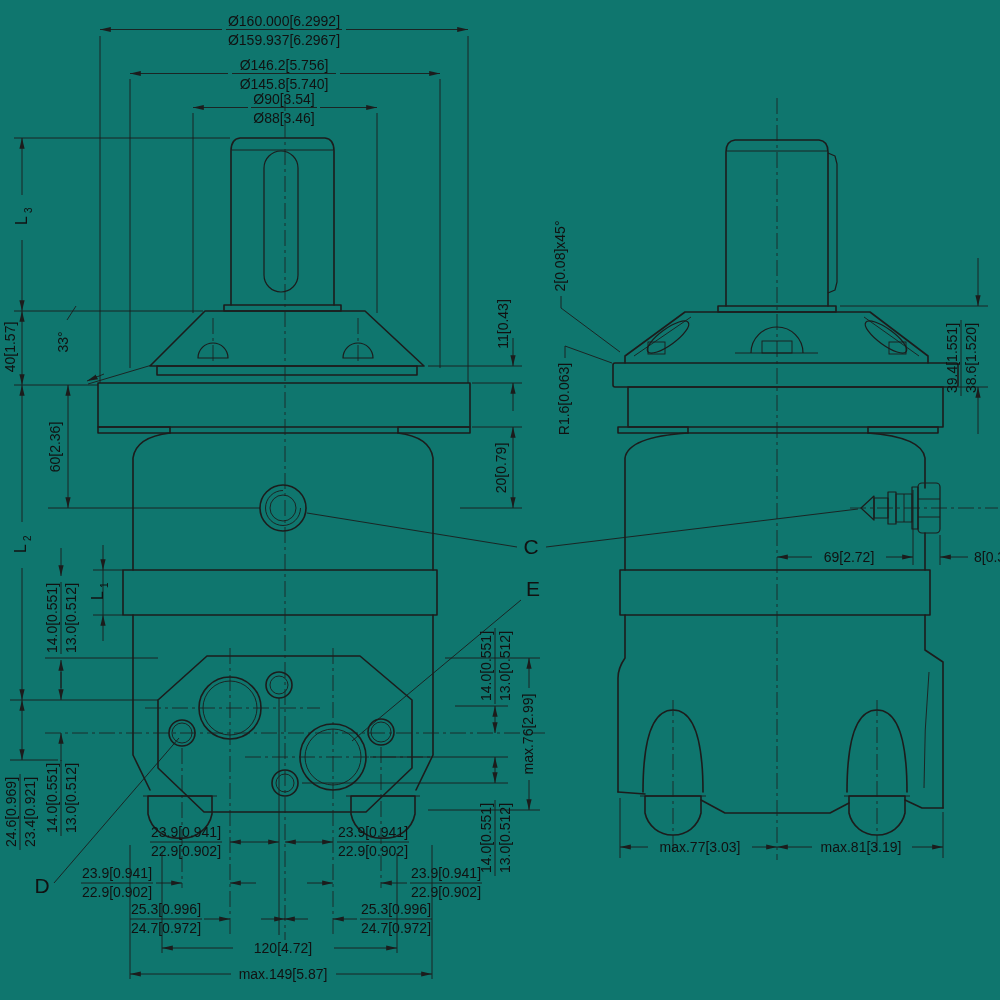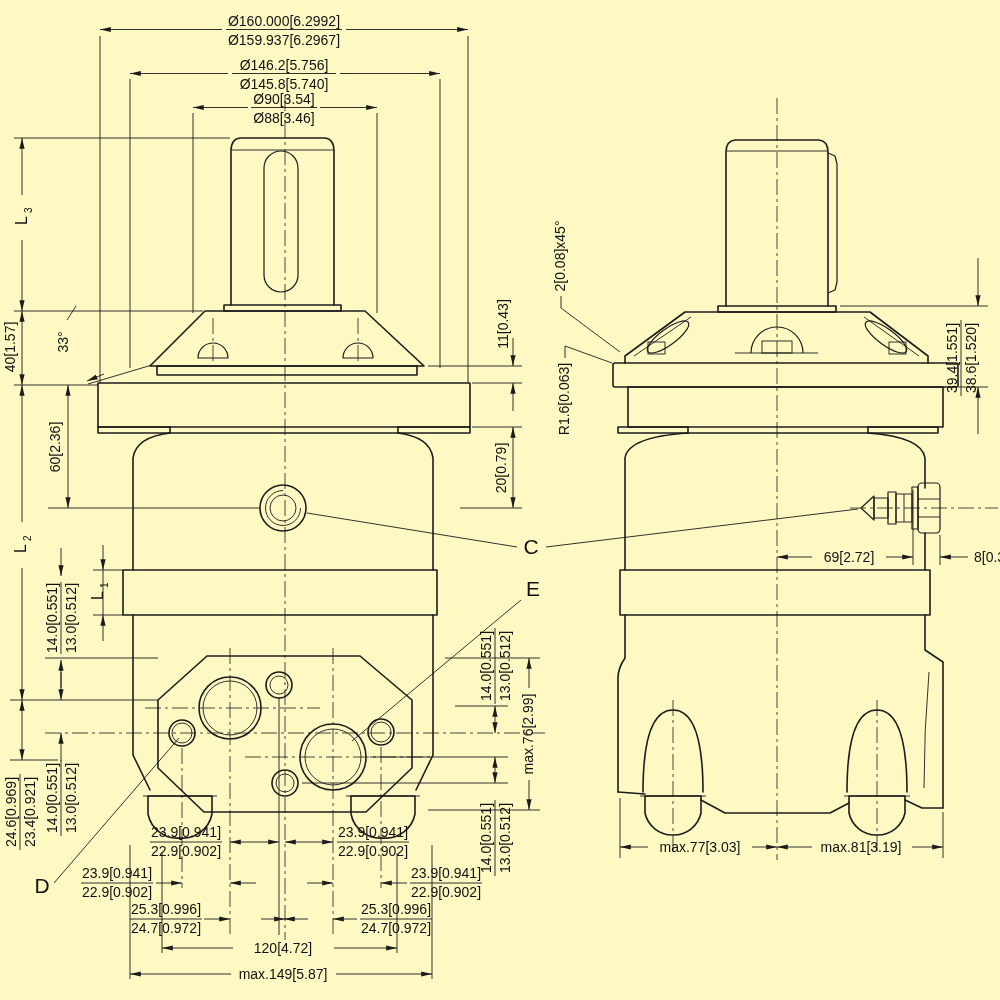--- a/index.html
+++ b/index.html
@@ -1,16 +1,16 @@
 <!DOCTYPE html>
 <html><head>
 <meta charset="utf-8">
 <style>
   html,body{margin:0;padding:0;background:#fff;}
-  .page{width:1000px;height:1000px;background:#fef9c3;position:relative;overflow:hidden;}
+  .page{width:1000px;height:1000px;background:#0f766e;position:relative;overflow:hidden;}
   svg{display:block;}
   .o{stroke:#1c1c1c;stroke-width:1.6;fill:none;stroke-linejoin:round;stroke-linecap:round;}
   .o2{stroke:#1c1c1c;stroke-width:1.2;fill:none;stroke-linejoin:round;}
   .t{stroke:#1c1c1c;stroke-width:0.9;fill:none;stroke-linecap:butt;}
   .c{stroke:#1c1c1c;stroke-width:0.8;fill:none;stroke-dasharray:16 4 3 4;}
   text{font-family:"Liberation Sans",sans-serif;font-size:14px;fill:#111;}
   text.big{font-size:21px;}
   text.sub{font-size:10px;}
   text.lab{font-size:16px;}
 </style>

